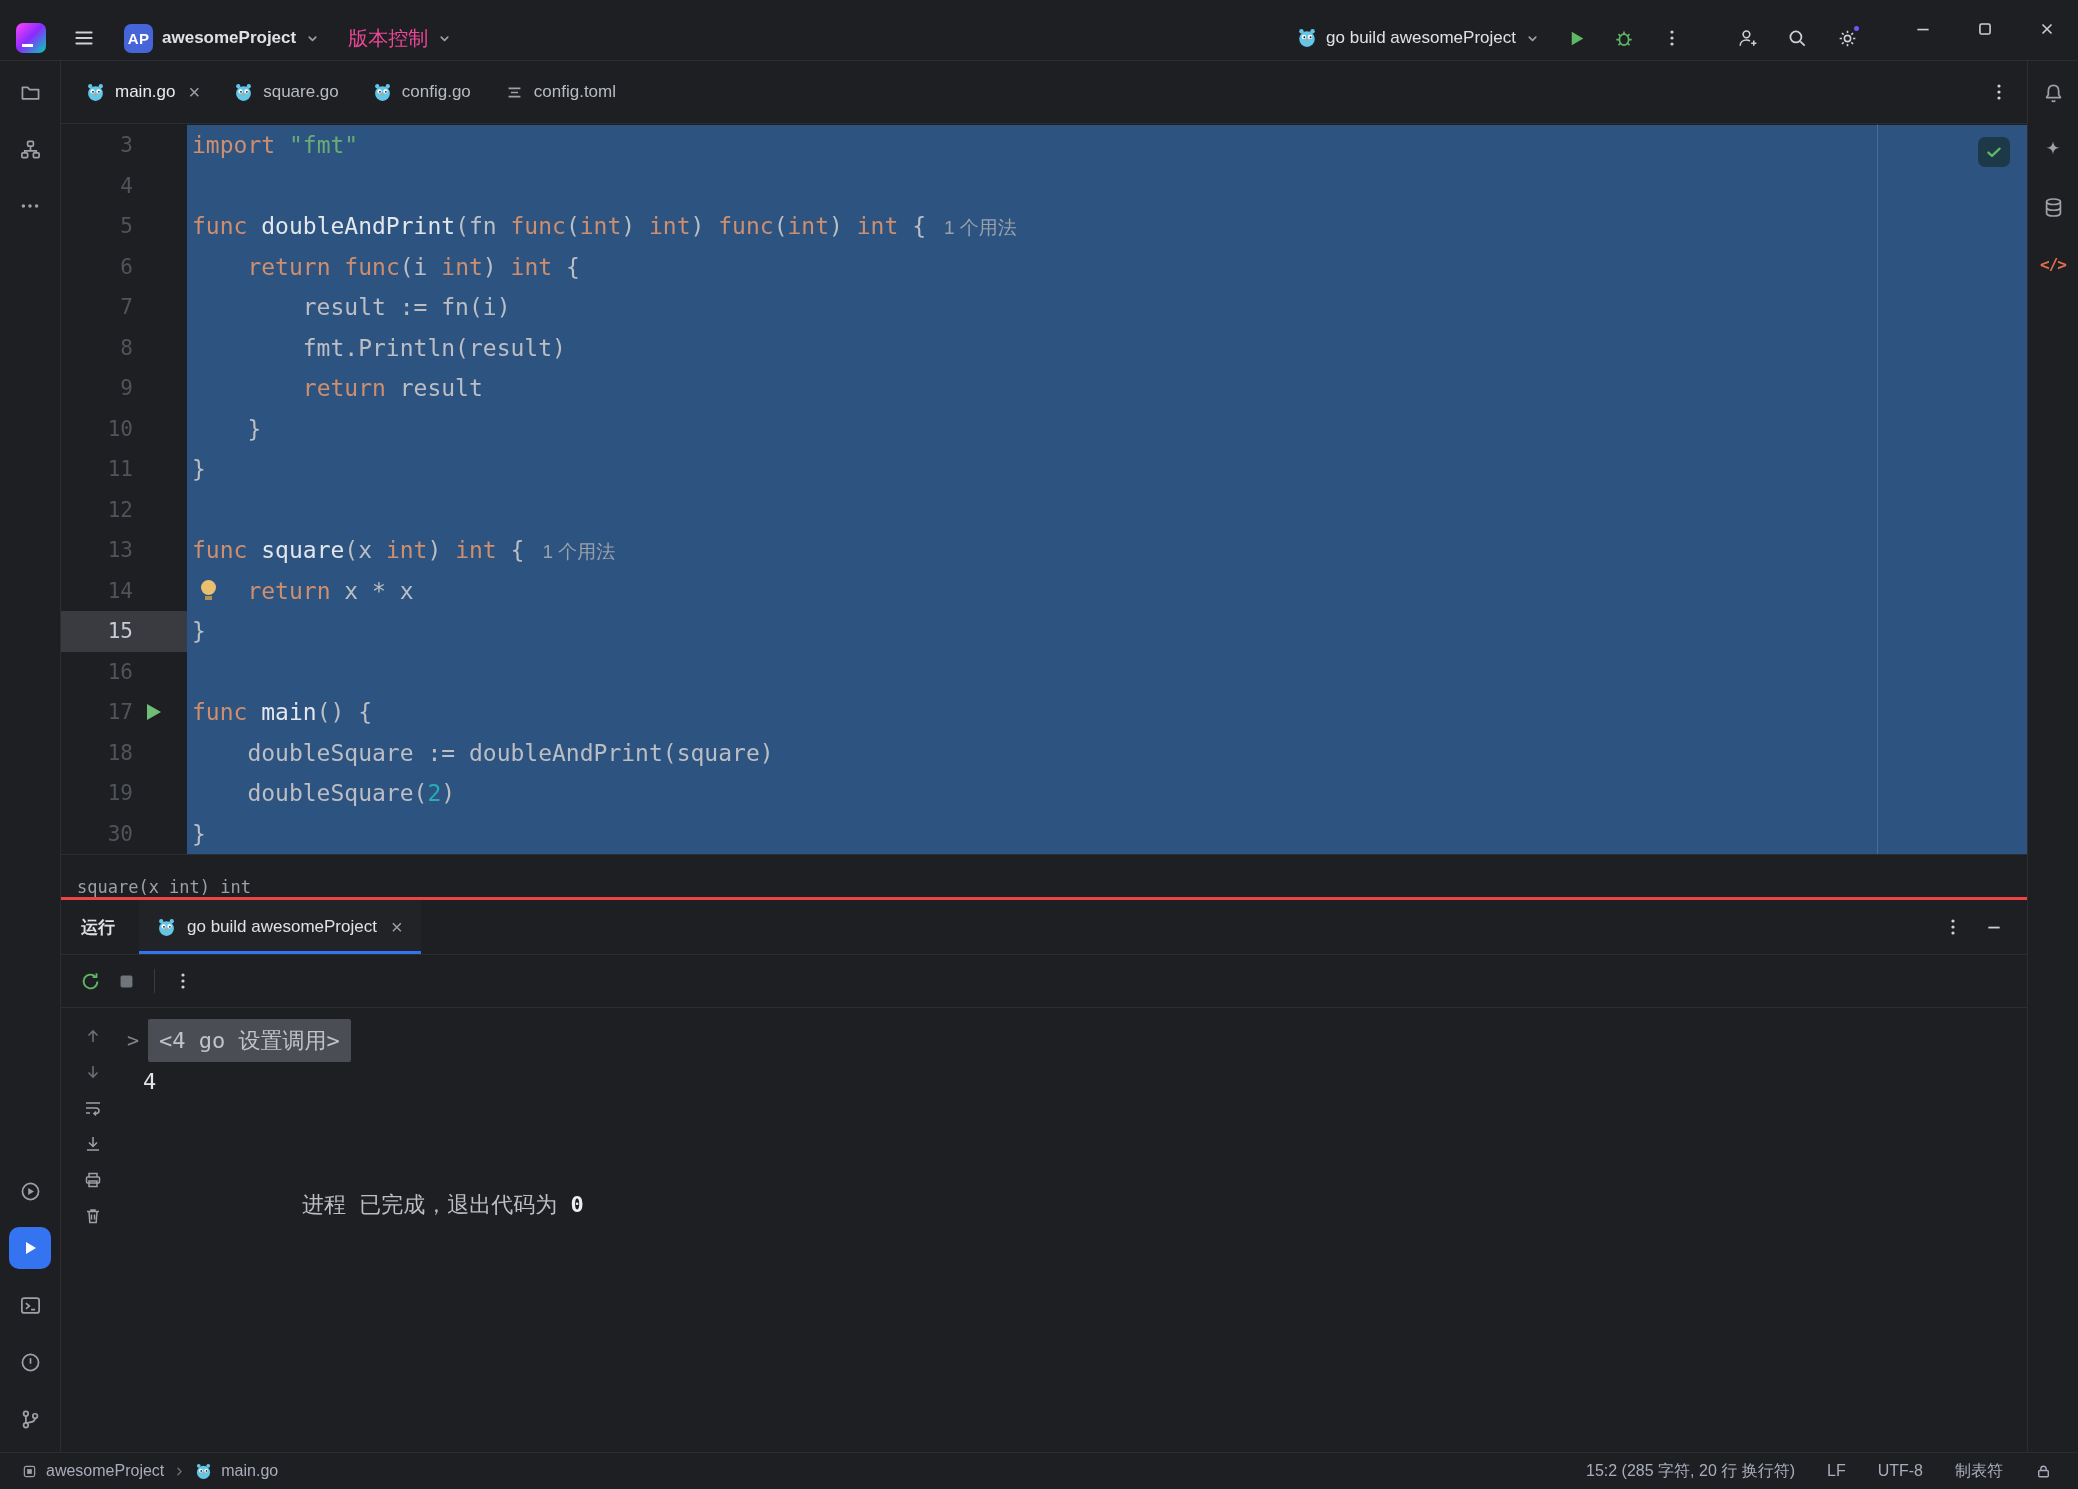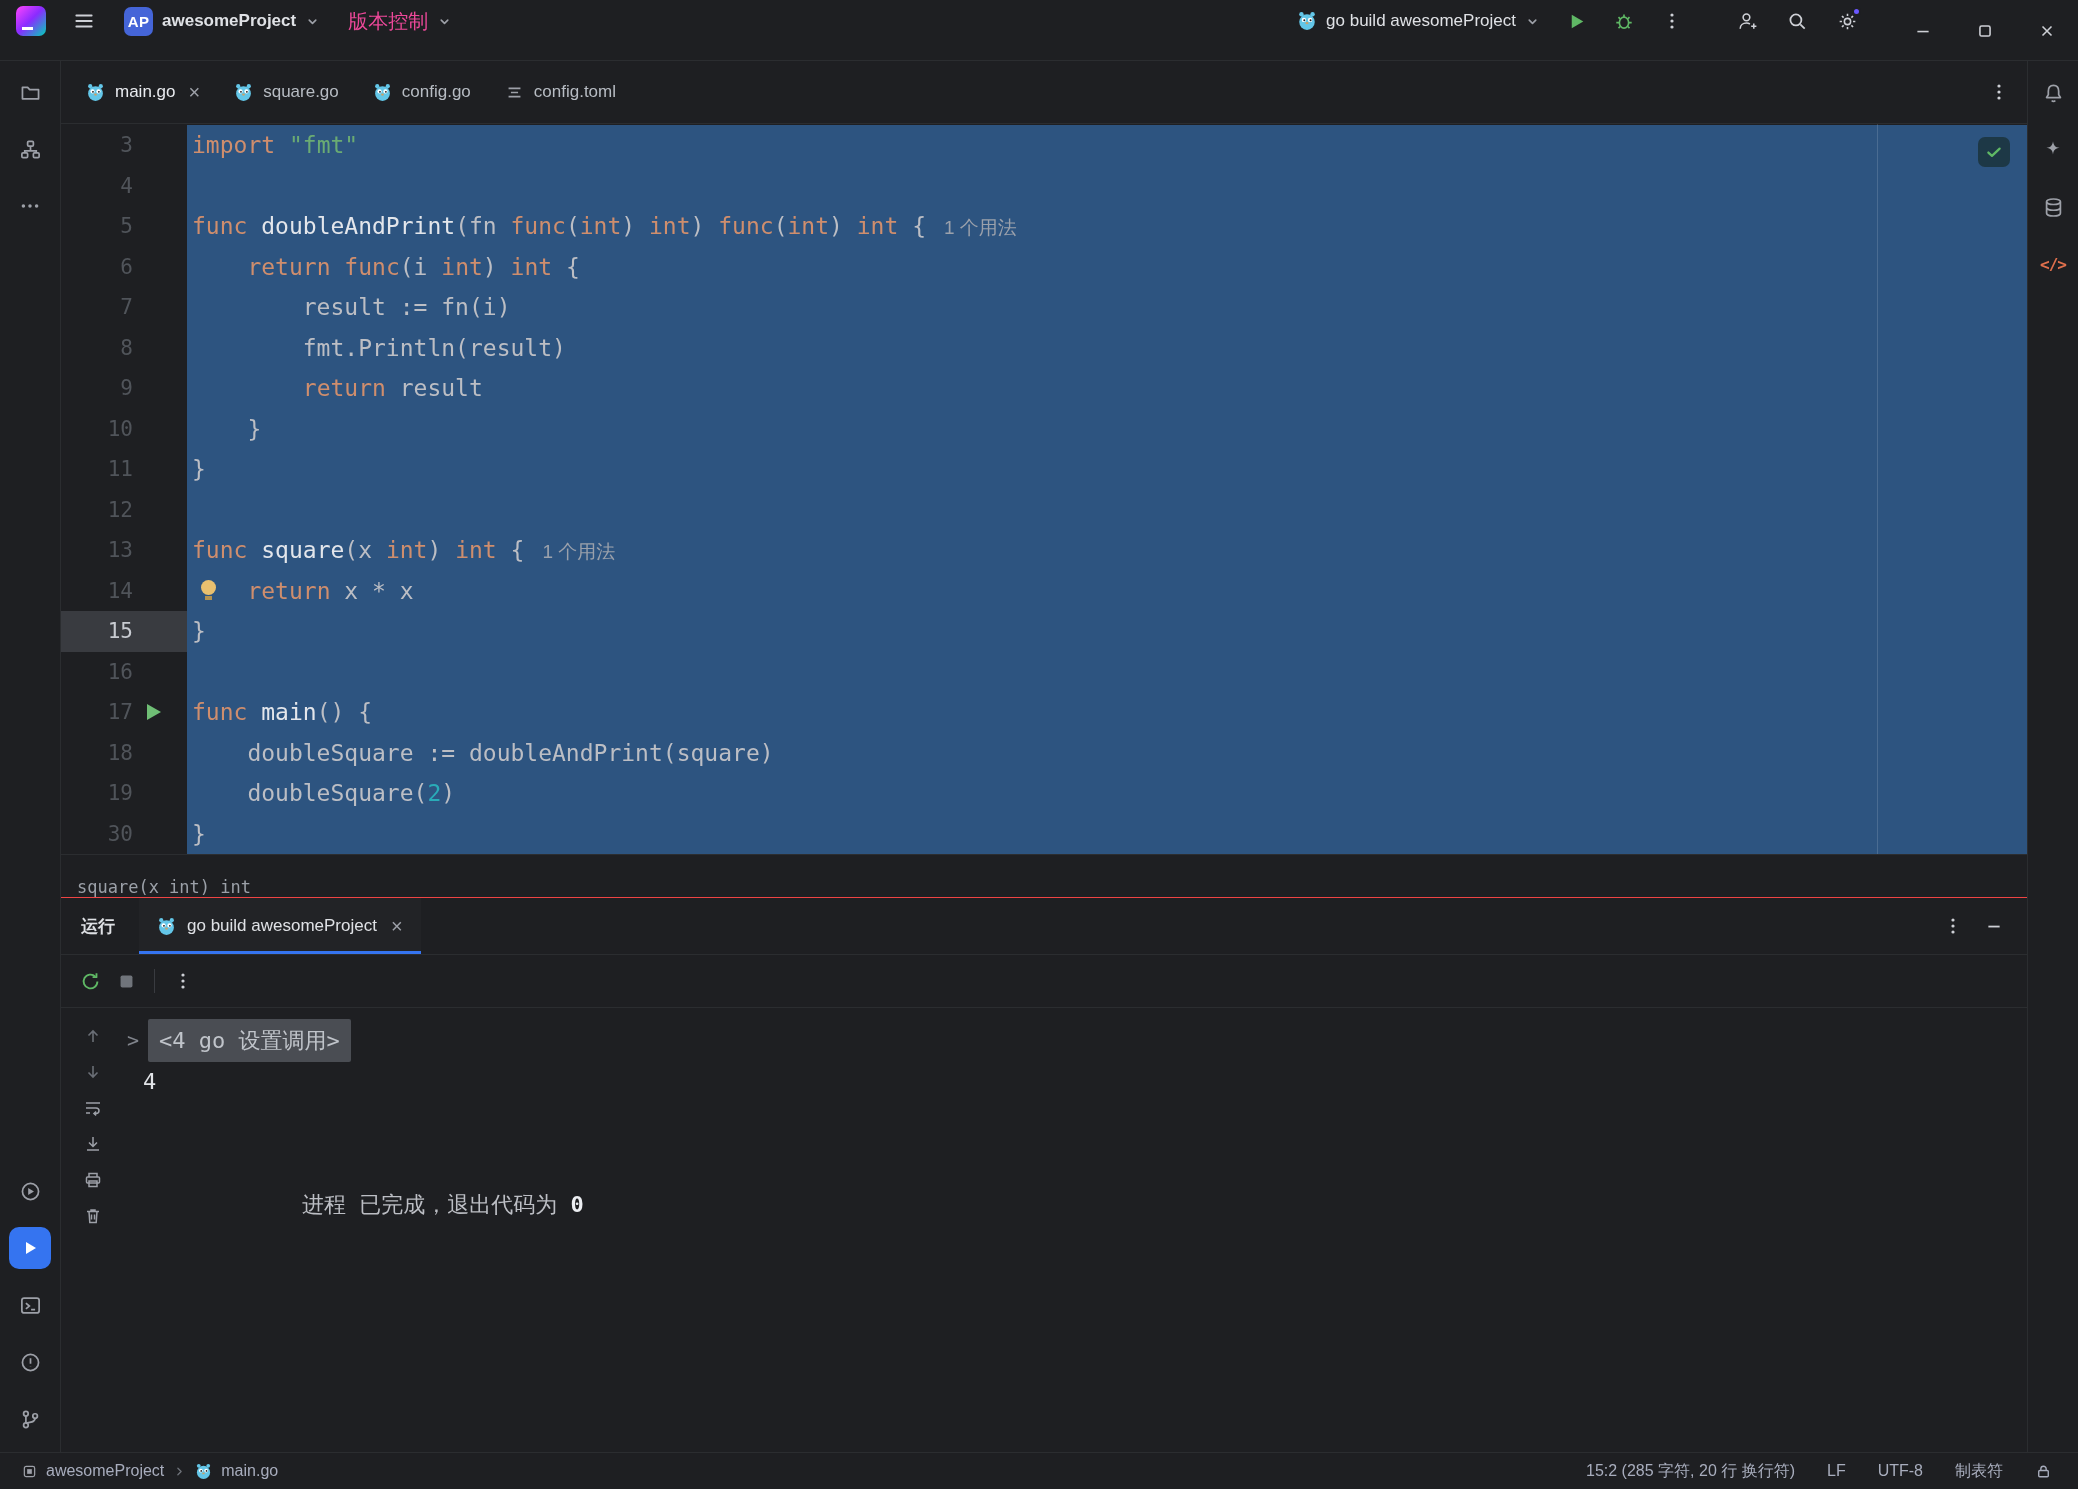--- a/index.html
+++ b/index.html
@@ -4,21 +4,21 @@
 <style>
   *{margin:0;padding:0;box-sizing:border-box}
   html,body{background:#111;}
   button{background:none;border:none;color:inherit;font:inherit;cursor:default}
   .app{position:relative;width:2078px;height:1489px;background:#1e1f22;color:#dfe1e5;
        font-family:"Liberation Sans",sans-serif;overflow:hidden}
   .ic{display:block}
 
   
   .titlebar{position:absolute;top:0;left:0;right:0;height:61px;border-bottom:1px solid #2b2d30;
-            display:flex;align-items:flex-start;padding:0 0 1px 12px;gap:5px}
+            display:flex;align-items:flex-end;padding:0 0 1px 12px;gap:5px}
   .tb-left{display:flex;align-items:center;gap:8px}
   .logo{width:30px;height:30px;border-radius:7px;margin:0 8px 0 4px;position:relative;
         background:linear-gradient(135deg,#ff45fd 0%,#8a2bff 48%,#00d2b8 100%)}
   .logo-mark{position:absolute;left:6px;bottom:6px;width:11px;height:3px;background:#fff}
   .tb-btn{display:flex;align-items:center;gap:9px;height:42px;padding:0 10px;border-radius:8px}
   .badge{width:29px;height:29px;border-radius:7px;background:#4565d8;color:#fff;font-size:15px;
          font-weight:700;display:grid;place-items:center;letter-spacing:.3px}
   .tb-label{font-size:17px;font-weight:600;color:#dfe1e5;white-space:nowrap}
   .tb-label.normal{font-weight:400}
   .tb-sub{font-size:20px;color:#ec4899;white-space:nowrap}
@@ -70,21 +70,21 @@
   .bulb:after{content:"";position:absolute;left:4px;bottom:-5px;width:7px;height:4px;background:#b3924f}
   .guide{position:absolute;top:0;bottom:0;left:1690px;width:1px;background:rgba(255,255,255,.14)}
   .inspect{position:absolute;top:13px;right:17px;width:32px;height:30px;border-radius:7px;
            background:rgba(17,32,21,.55);display:grid;place-items:center}
 
   
   .hintbar{height:43px;flex:none;border-top:1px solid #2b2d30;display:flex;align-items:flex-end;
            padding-left:16px;font:17px "DejaVu Sans Mono",monospace;color:#9ba0a8}
 
   
-  .runheader{height:57px;flex:none;border-top:1px solid #ef4444;display:flex;align-items:stretch}
+  .runheader{height:57px;flex:none;border-top:3px solid #ef4444;display:flex;align-items:stretch}
   .rh-title{align-self:center;font-size:17px;font-weight:600;color:#dfe1e5;padding:0 24px 0 20px}
   .rh-tab{display:flex;align-items:center;gap:11px;padding:0 18px;font-size:17px;color:#dfe1e5;
           position:relative;background:rgba(255,255,255,.02)}
   .rh-tab:after{content:"";position:absolute;left:0;right:0;bottom:0;height:3px;background:#3574f0}
   .rh-actions{margin-left:auto;display:flex;align-items:center;gap:22px;padding-right:24px}
   .runtoolbar{height:54px;flex:none;border-top:1px solid #2b2d30;border-bottom:1px solid #2b2d30;
               display:flex;align-items:center;gap:15px;padding-left:18px}
   .rt-sep{width:1px;height:24px;background:#393b40;margin:0 3px}
 
   

